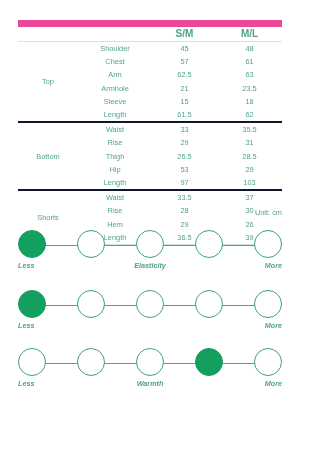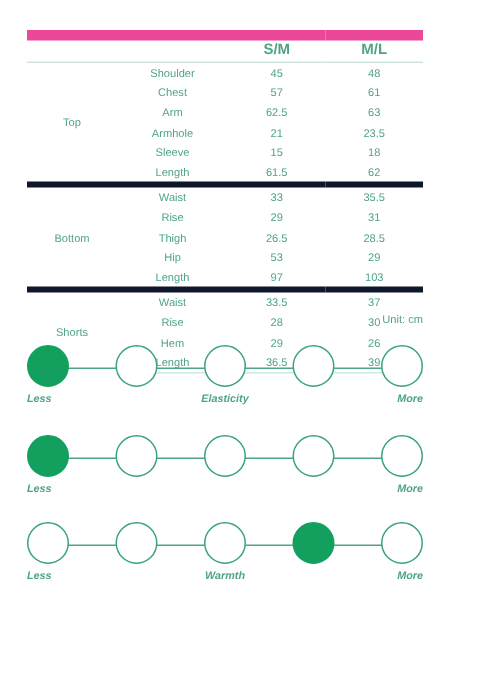--- a/index.html
+++ b/index.html
@@ -52,21 +52,21 @@
     line-height: 14px;
     font-size: 10px;
     font-weight: bold;
   }
   .group-cell {
     font-size: 7.4px;
     color: #4fa388;
     text-align: center;
     vertical-align: middle;
   }
-  .sec-top td { border-top: 4px solid #0f172a; }
+  .sec-top td { border-top: 2px solid #0f172a; }
   .sec-end td { border-bottom: 1px solid #cfe6dc; }
 
   .unit {
     position: absolute;
     right: 18px;
     top: 208px;
     font-size: 7.4px;
     color: #4fa388;
     text-align: right;
   }

